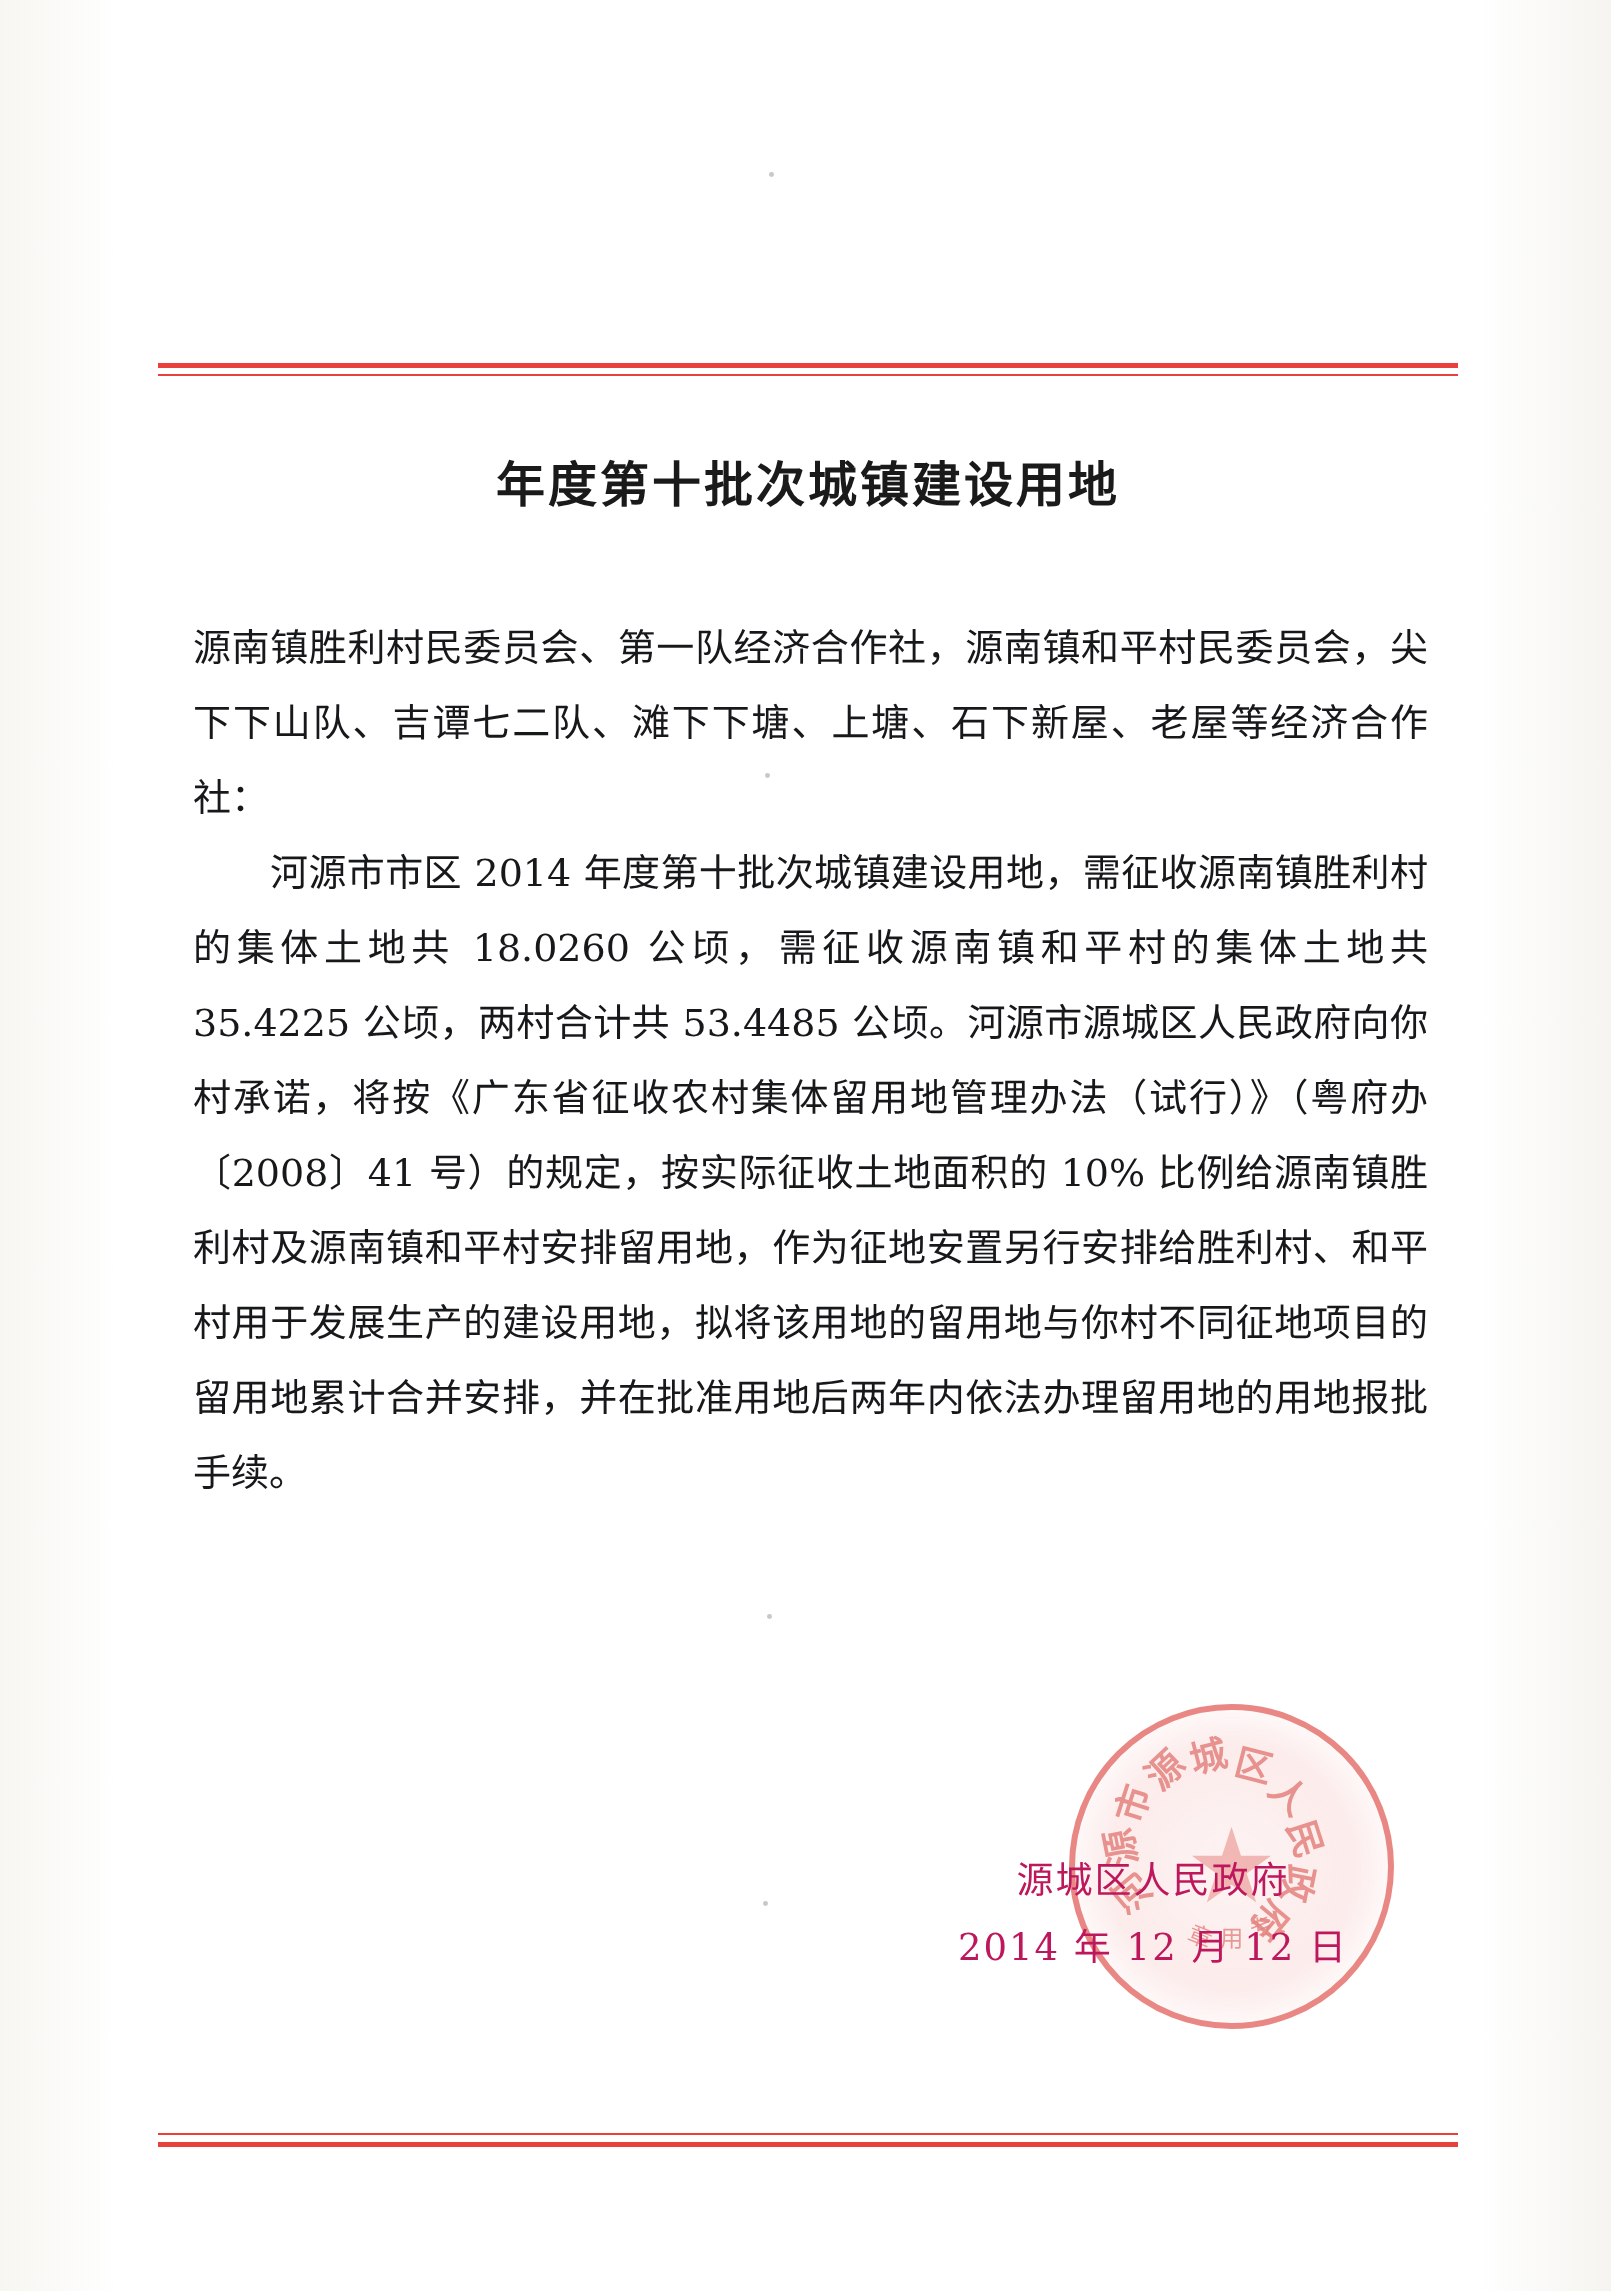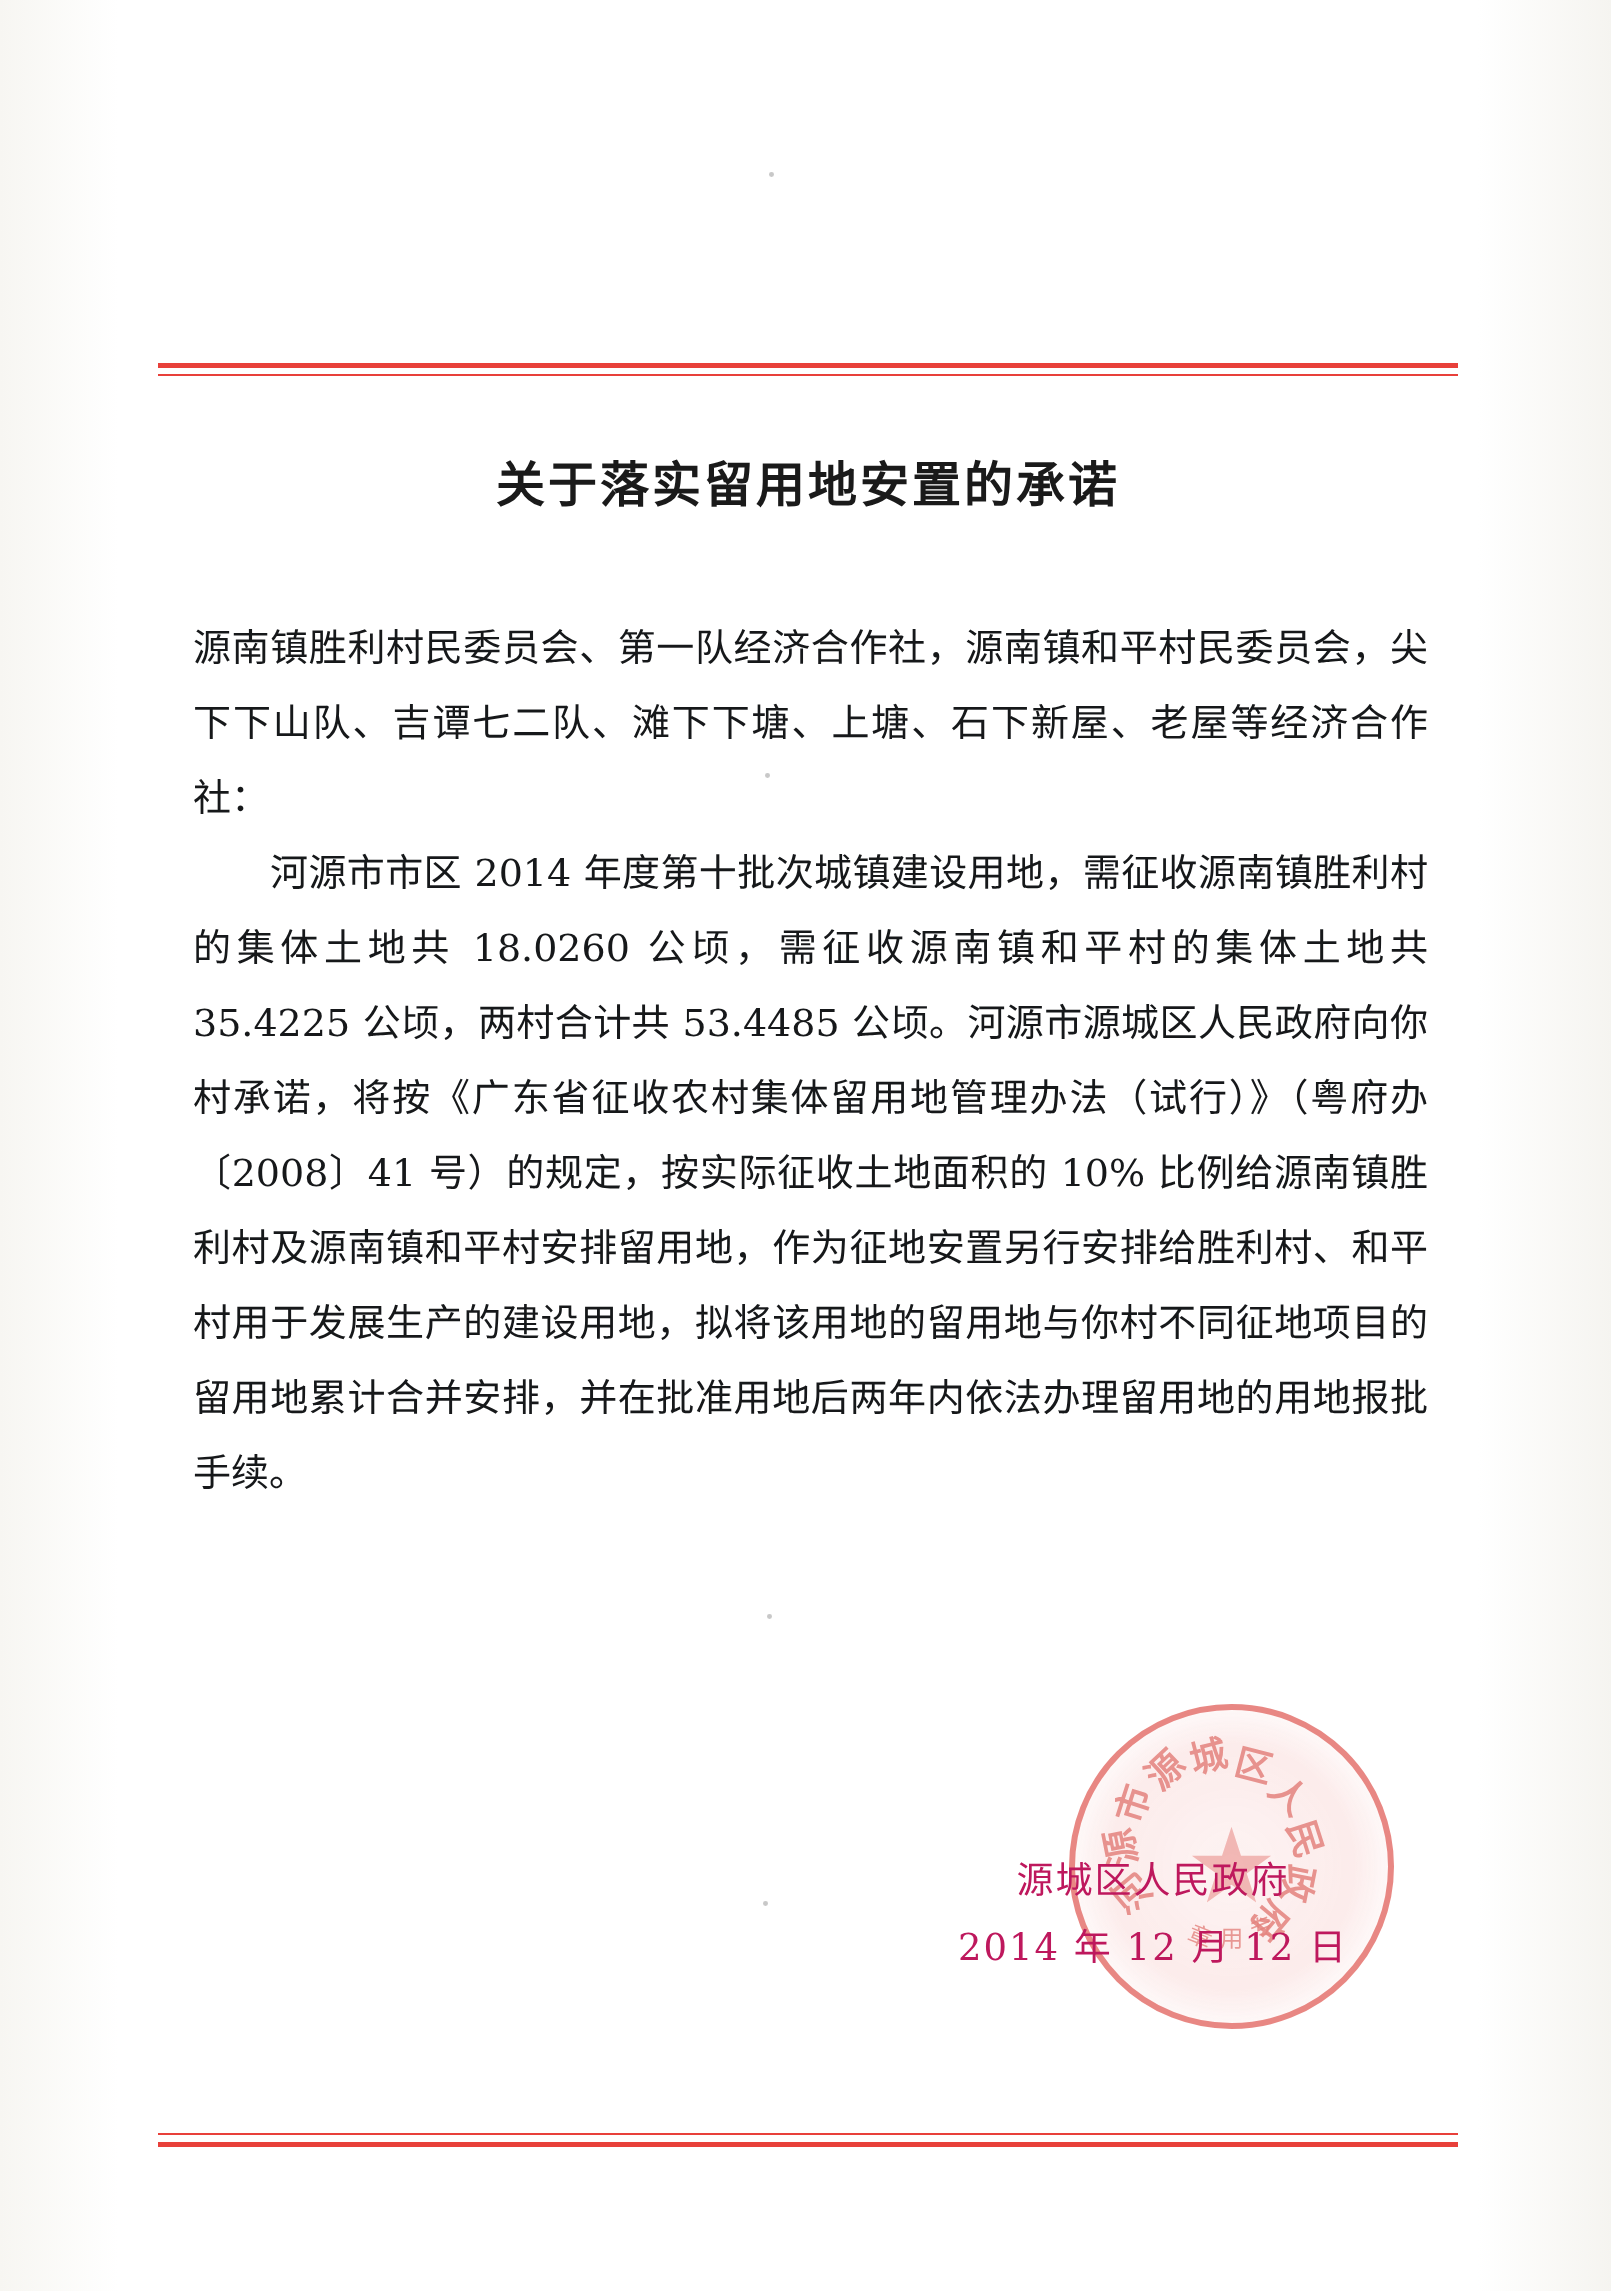--- a/index.html
+++ b/index.html
@@ -220,21 +220,21 @@
   <div class="paper-tint"></div>
 
   <div class="content">
 
 
     <div class="rule-group-top">
       <div class="rule-thick"></div>
       <div class="rule-thin"></div>
     </div>
 
-    <div class="doc-title">关于落实留用地安置的承诺</div>
+    <div class="doc-title">年度第十批次城镇建设用地</div>
 
     <div class="body-block">
       <p class="para">源南镇胜利村民委员会、第一队经济合作社，源南镇和平村民委员会，尖下下山队、吉谭七二队、滩下下塘、上塘、石下新屋、老屋等经济合作社：</p>
       <p class="para indent">河源市市区 2014 年度第十批次城镇建设用地，需征收源南镇胜利村的集体土地共 18.0260 公顷，需征收源南镇和平村的集体土地共 35.4225 公顷，两村合计共 53.4485 公顷。河源市源城区人民政府向你村承诺，将按《广东省征收农村集体留用地管理办法（试行）》（粤府办〔2008〕41 号）的规定，按实际征收土地面积的 10% 比例给源南镇胜利村及源南镇和平村安排留用地，作为征地安置另行安排给胜利村、和平村用于发展生产的建设用地，拟将该用地的留用地与你村不同征地项目的留用地累计合并安排，并在批准用地后两年内依法办理留用地的用地报批手续。</p>
     </div>
 
     <div class="sign-area">
       <div class="seal">
         <div class="seal-star">★</div>
         <div class="seal-text" id="sealArc">

